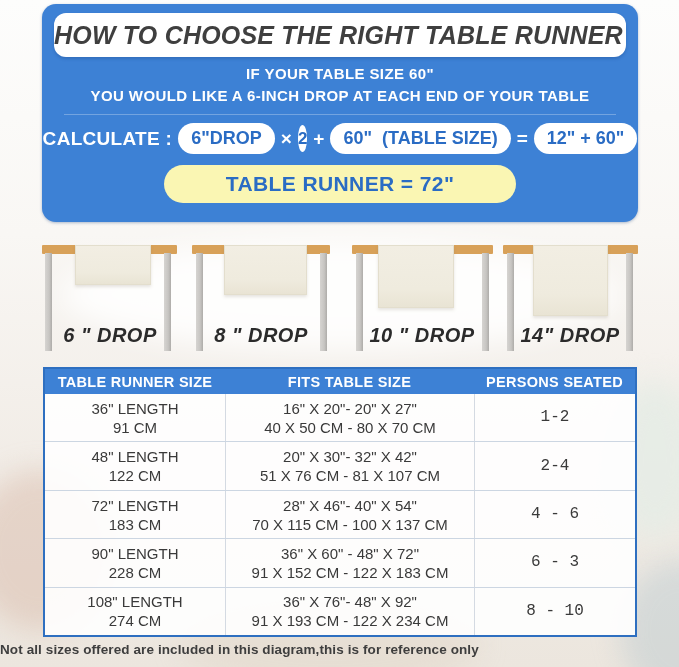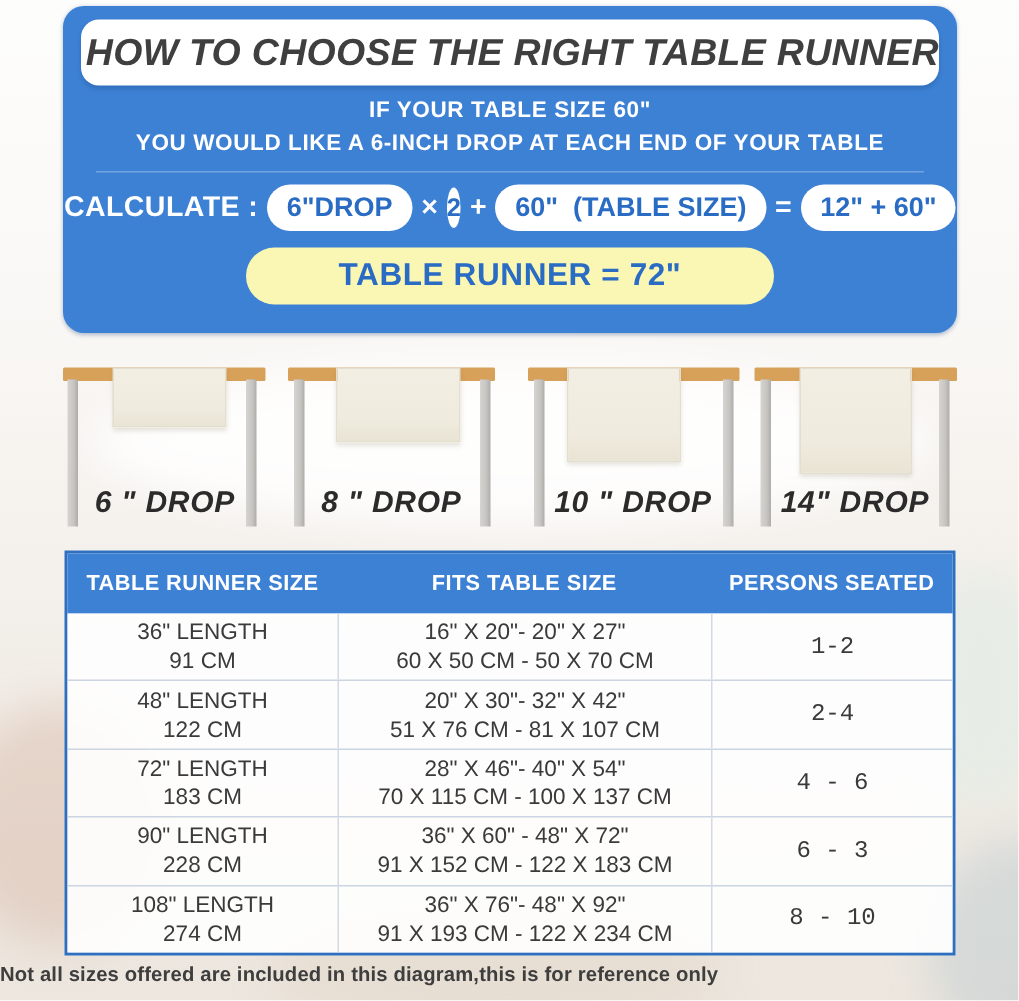--- a/index.html
+++ b/index.html
@@ -18,23 +18,22 @@
 
   
   .panel{
     position:absolute; left:42px; top:4px; width:596px; height:218px;
     background:var(--blue,#3d81d5); border-radius:14px;
     box-shadow:0 1px 3px rgba(30,70,130,0.35);
     box-sizing:border-box;
   }
   .title-bar{
     margin:9px 12px 0; height:44px; background:#ffffff; border-radius:12px;
-    display:flex; align-items:center; justify-content:flex-end;
+    display:flex; align-items:center; justify-content:flex-start;
     box-shadow:0 2px 3px rgba(20,60,120,0.25);
-    padding-left:40px;
   }
   .title-bar .title{
     font-size:25px; font-weight:bold; font-style:italic; color:#3f3f3f; letter-spacing:0.2px;
     white-space:nowrap;
   }
   .subtitle{margin-top:6px; text-align:center; color:#ffffff; font-weight:bold;}
   .subtitle div{font-size:15px; line-height:22px; letter-spacing:0.4px;}
   .panel .divider{margin:7px 22px 0; height:1px; background:rgba(255,255,255,0.28);}
   .calc-row{
     margin-top:8px; display:flex; align-items:center; justify-content:center; gap:6px;
@@ -91,21 +90,21 @@
   .drop-label.f4{left:508px; width:124px;}
 
   
   .size-chart{
     position:absolute; left:43px; top:367px; width:594px; height:270px;
     border:2px solid var(--border-blue,#2e6fc0); box-sizing:border-box;
     display:flex; flex-direction:column;
     background:rgba(255,255,255,0.55);
   }
   .chart-header{
-    height:40px; flex:none; background:var(--blue,#3d81d5);
+    height:25px; flex:none; background:var(--blue,#3d81d5);
     display:grid; grid-template-columns:180px 249px 1fr;
   }
   .chart-header .hcell{
     color:#ffffff; font-size:14.5px; font-weight:bold; letter-spacing:0.3px;
     display:flex; align-items:center; justify-content:center;
   }
   .chart-body{flex:1; display:flex; flex-direction:column;}
   .row{
     flex:1; display:grid; grid-template-columns:180px 249px 1fr;
     background:rgba(255,255,255,0.78);
@@ -189,21 +188,21 @@
       <div class="hcell">PERSONS SEATED</div>
     </div>
     <div class="chart-body">
         <div class="row">
           <div class="cell">
             <div>36" LENGTH</div>
             <div>91 CM</div>
           </div>
           <div class="cell">
             <div>16" X 20"- 20" X 27"</div>
-            <div>60 X 50 CM - 50 X 70 CM</div>
+            <div>40 X 50 CM - 80 X 70 CM</div>
           </div>
           <div class="cell">
             <div class="persons">1-2</div>
           </div>
         </div>
         <div class="row">
           <div class="cell">
             <div>48" LENGTH</div>
             <div>122 CM</div>
           </div>

